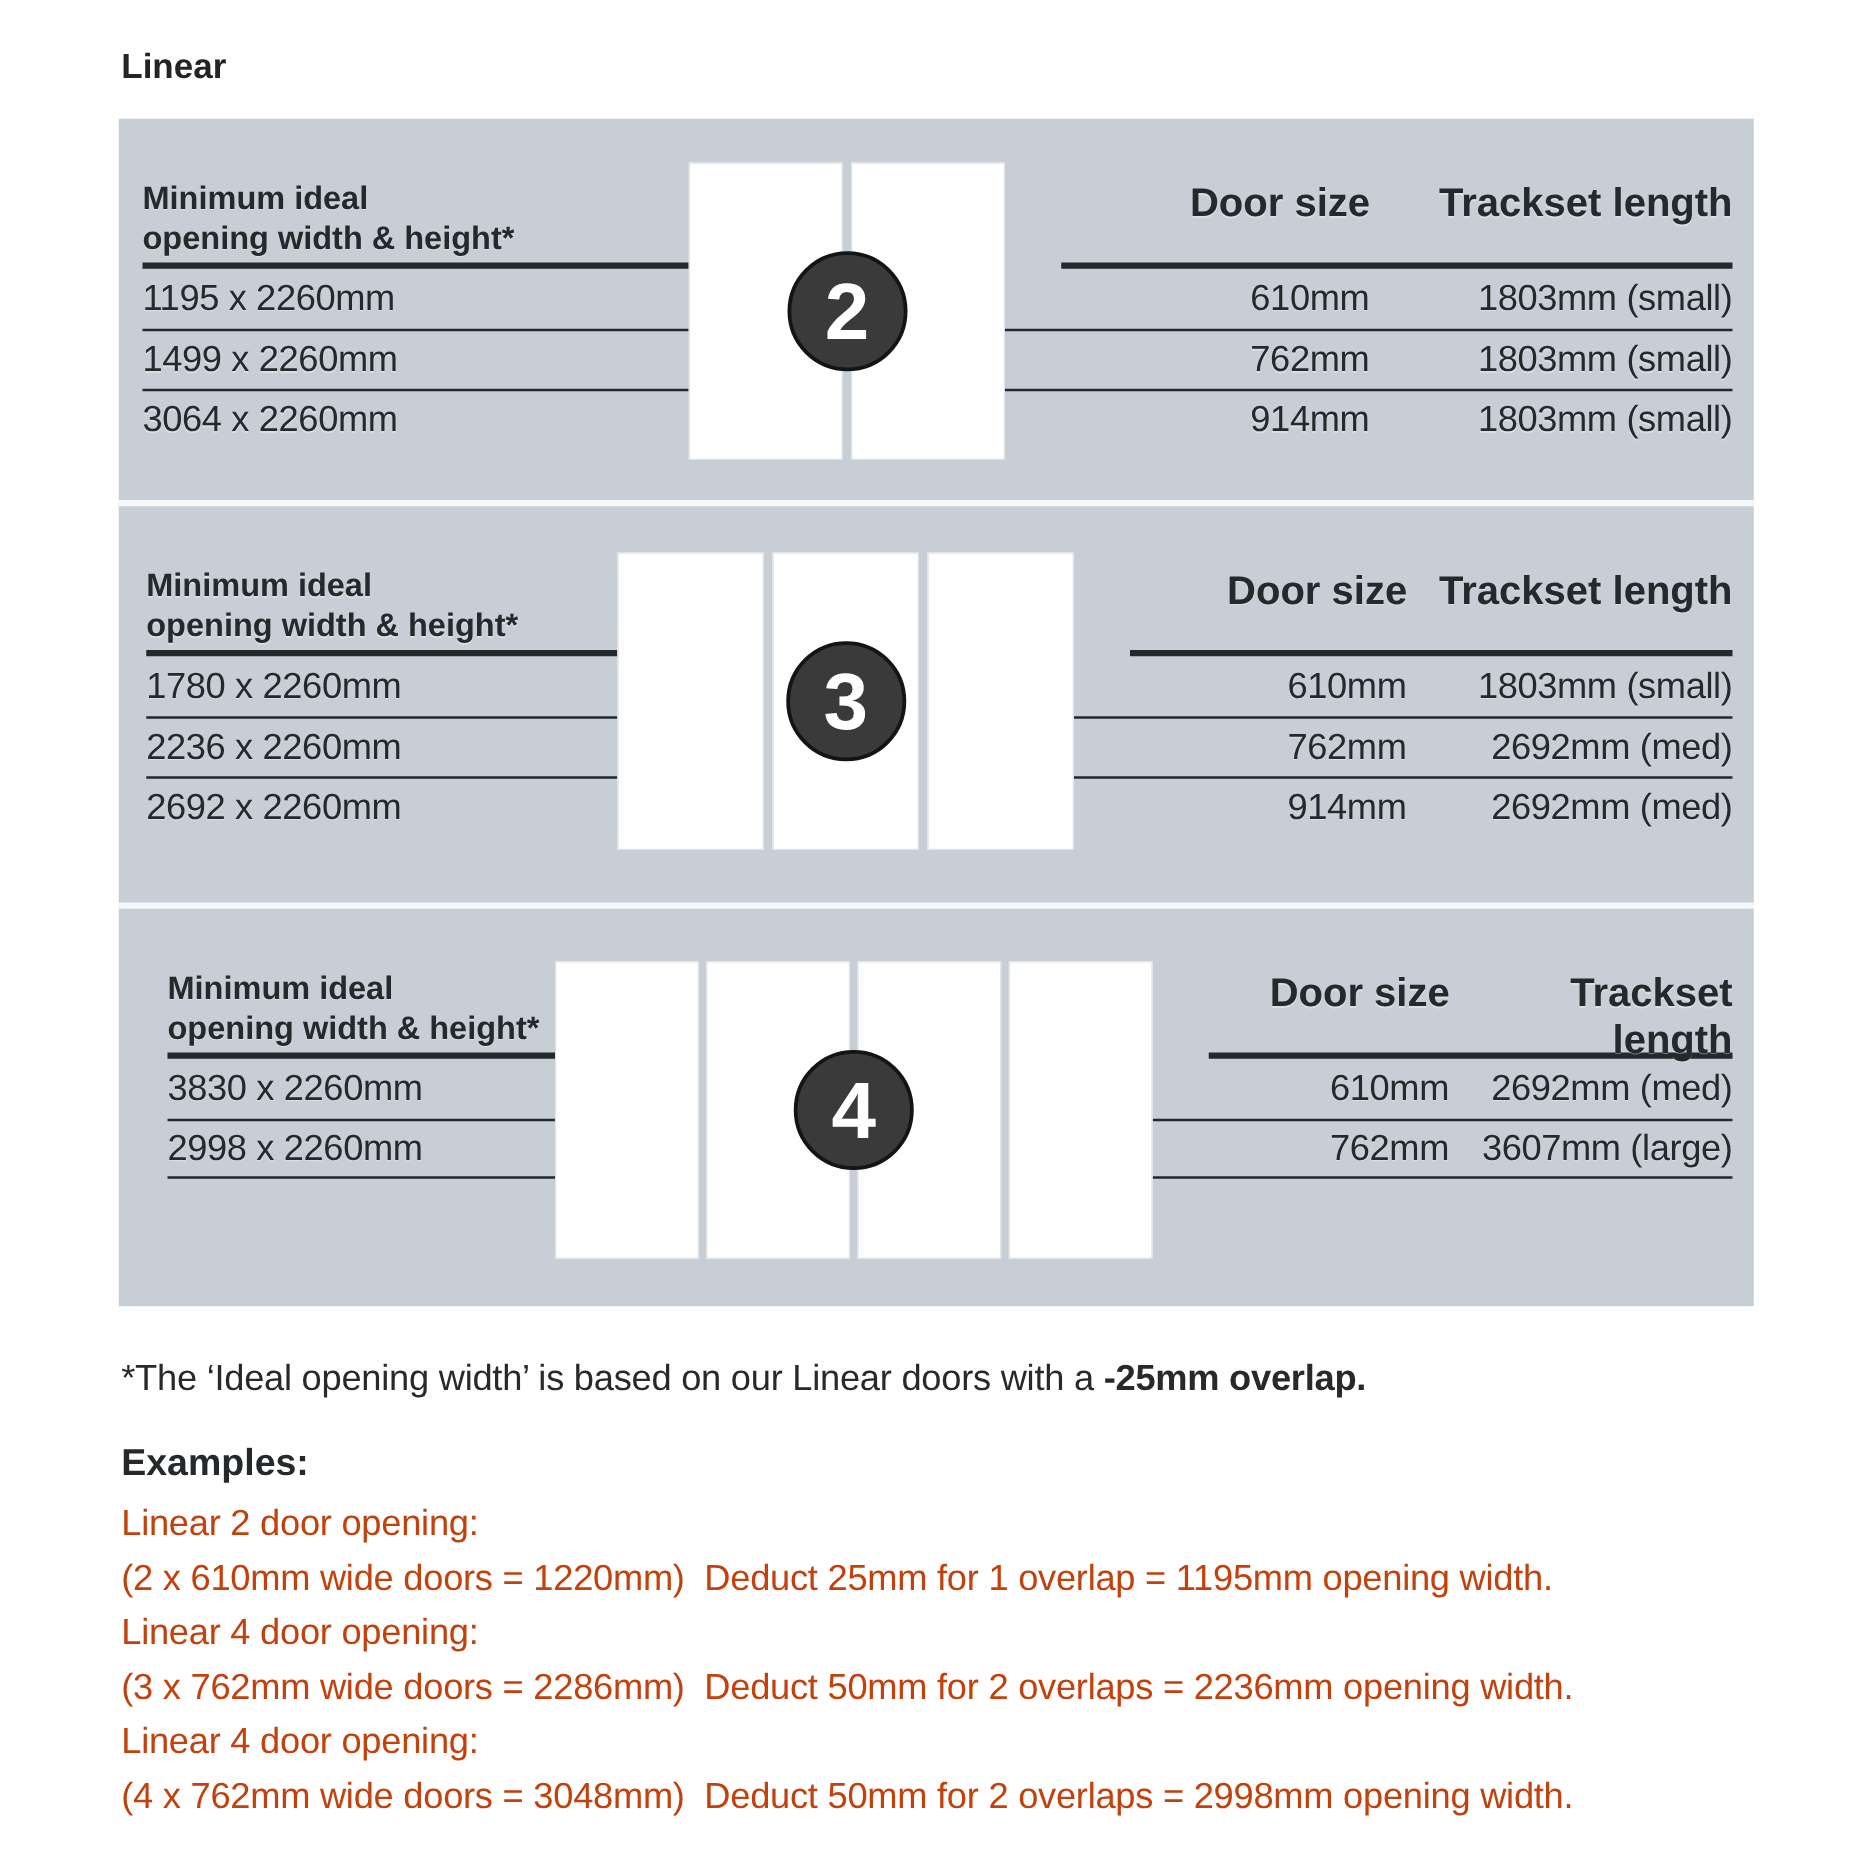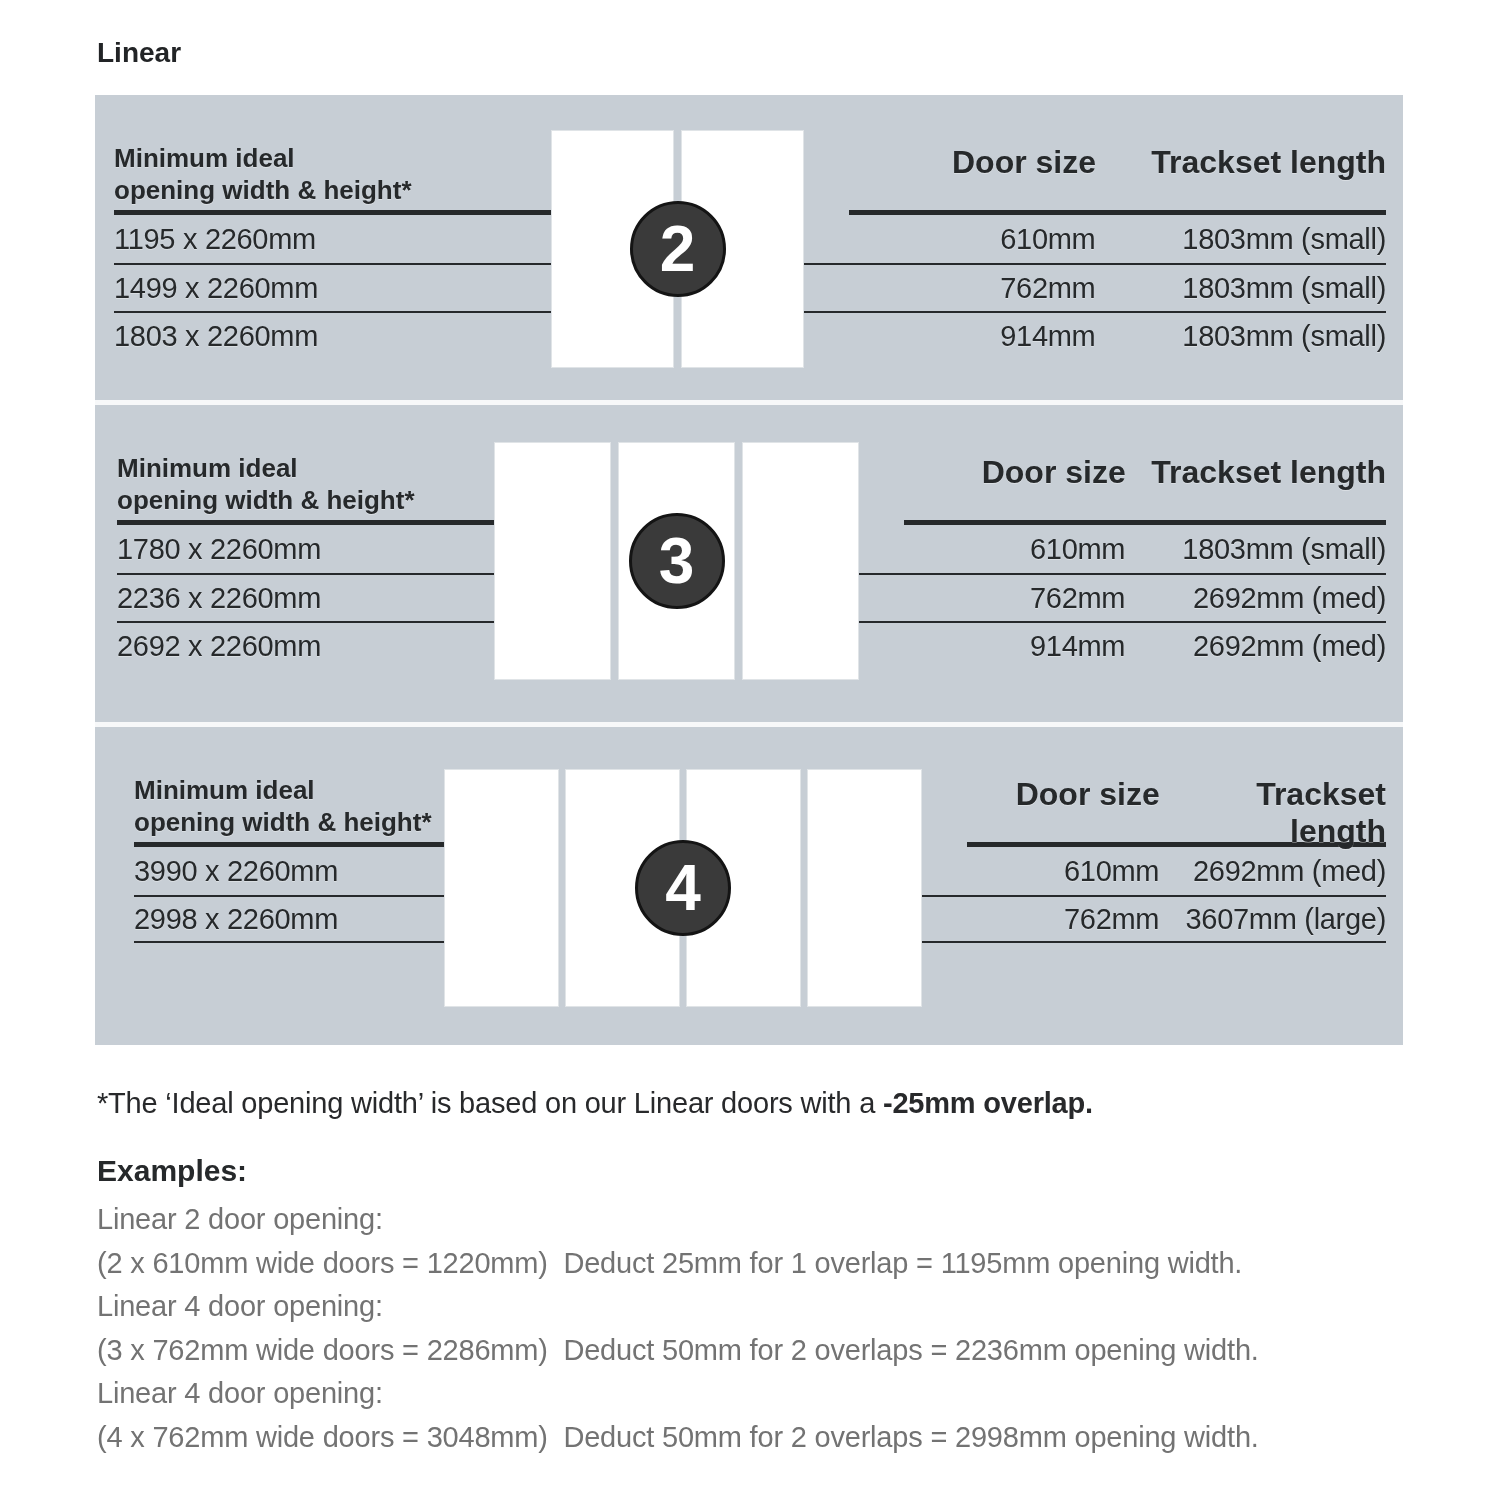--- a/index.html
+++ b/index.html
@@ -86,39 +86,39 @@
 
   
   .footnote{
     margin:42px 0 0 97px;font-size:29px;color:#28292b;letter-spacing:-0.2px;
   }
   .footnote b{font-weight:bold;}
   .examples{margin:34px 0 0 97px;}
   .examples-heading{font-size:30px;font-weight:bold;margin:0 0 10px 0;}
   .example-line{
     font-size:29px;line-height:43.5px;letter-spacing:-0.2px;
-    white-space:pre-wrap;color:#737373;
+    white-space:pre-wrap;color:#c2410c;
   }
 </style>
 </head>
 <body>
 
 <h1 class="title">Linear</h1>
 
 <div class="panel">
 
   <div class="section s1">
     <div class="ltable lt1 panel-text">
       <div class="lhead">
         <div>Minimum ideal</div>
         <div>opening width &amp; height*</div>
       </div>
       <div class="lrow">1195 x 2260mm</div>
       <div class="lrow">1499 x 2260mm</div>
-      <div class="lrow">1803 x 2260mm</div>
+      <div class="lrow">3064 x 2260mm</div>
     </div>
 
     <div class="diagram dg1">
       <div class="door"></div>
       <div class="door"></div>
       <div class="badge">
         <span>2</span>
       </div>
     </div>
 
@@ -185,21 +185,21 @@
   </div>
 
   <div class="divider"></div>
 
   <div class="section s3">
     <div class="ltable lt3 closed panel-text">
       <div class="lhead">
         <div>Minimum ideal</div>
         <div>opening width &amp; height*</div>
       </div>
-      <div class="lrow">3990 x 2260mm</div>
+      <div class="lrow">3830 x 2260mm</div>
       <div class="lrow">2998 x 2260mm</div>
     </div>
 
     <div class="diagram dg3">
       <div class="door"></div>
       <div class="door"></div>
       <div class="door"></div>
       <div class="door"></div>
       <div class="badge">
         <span>4</span>

